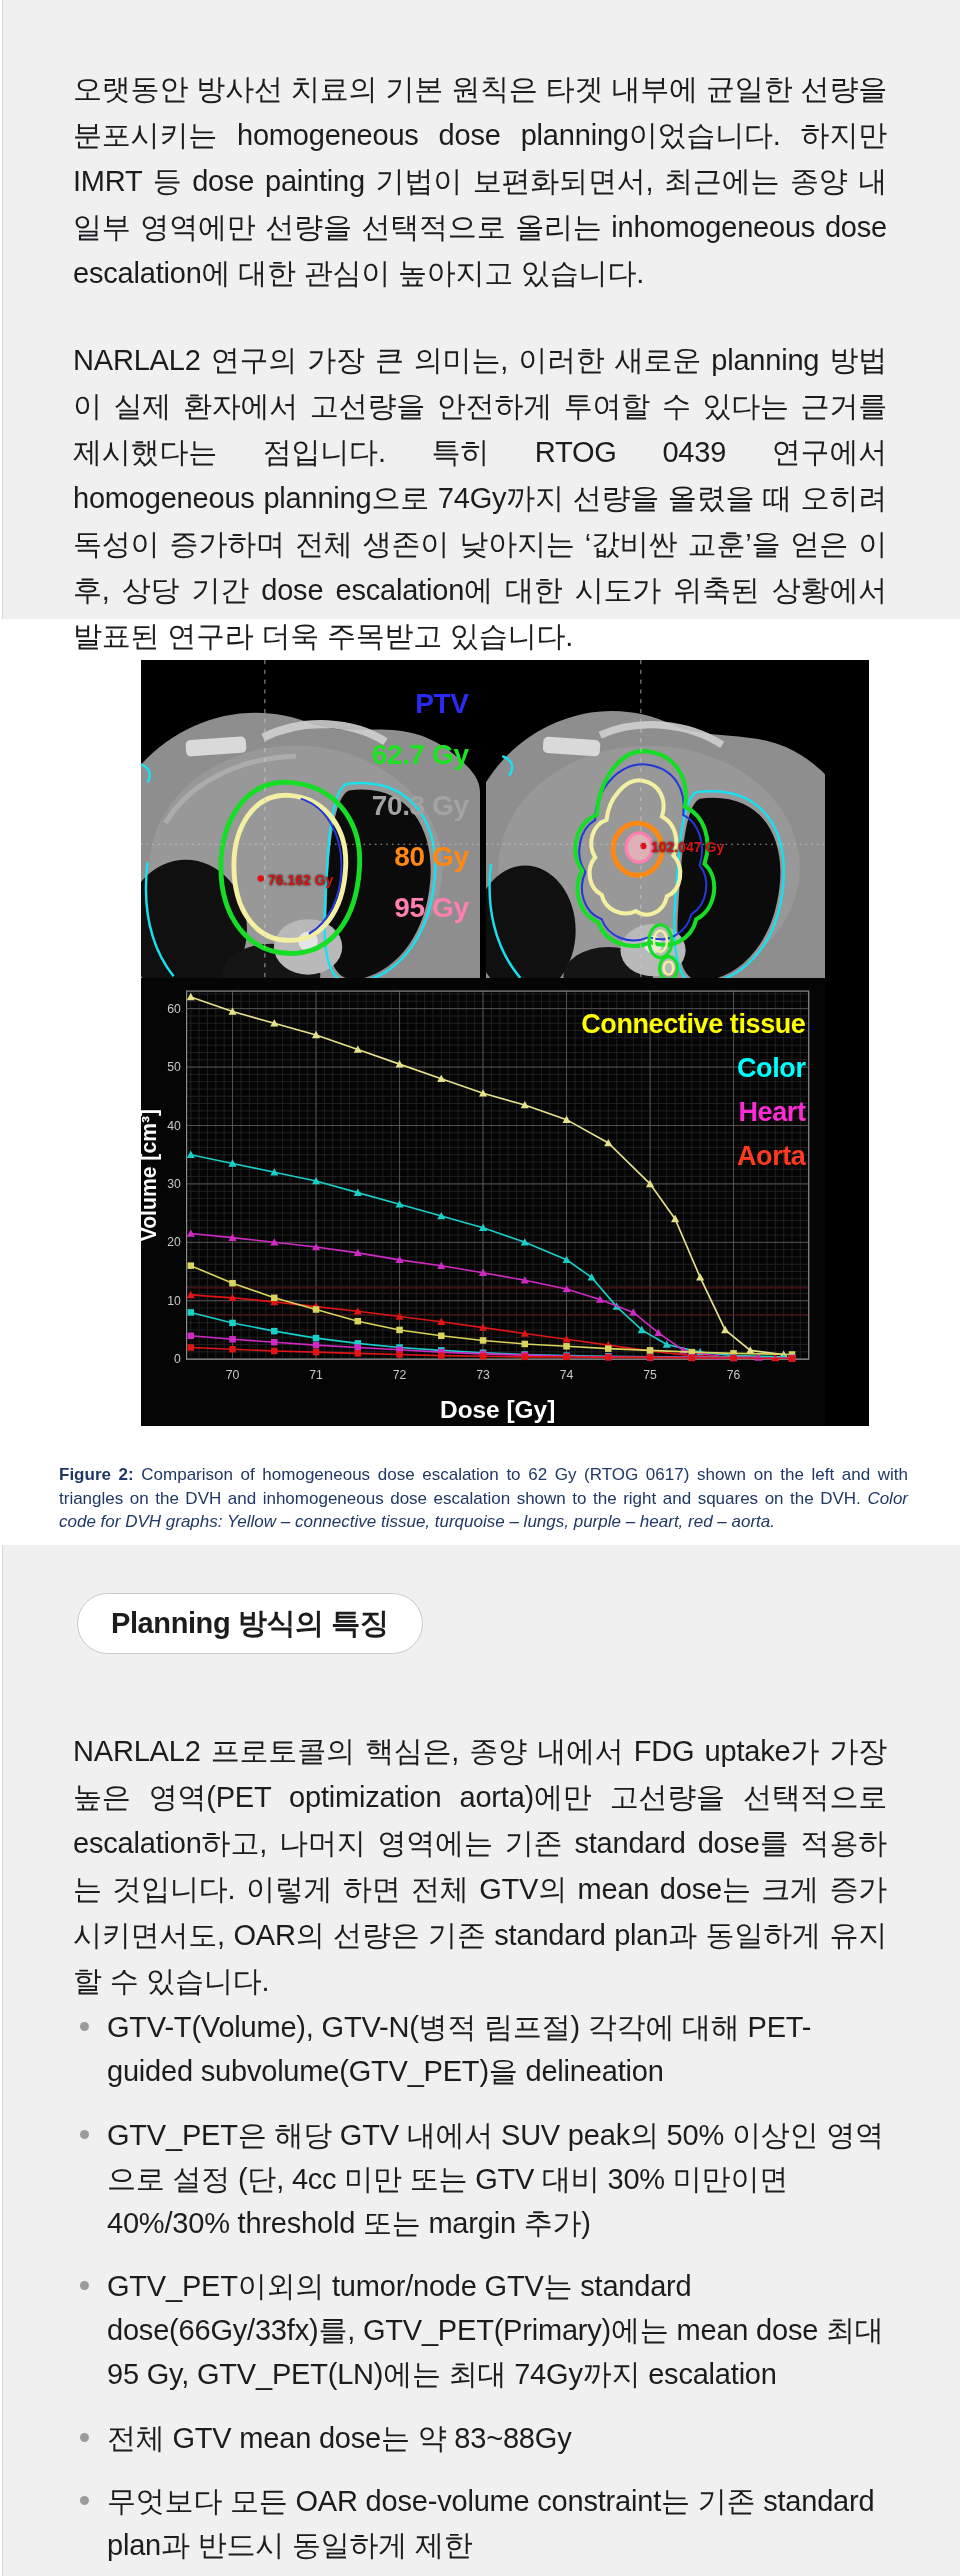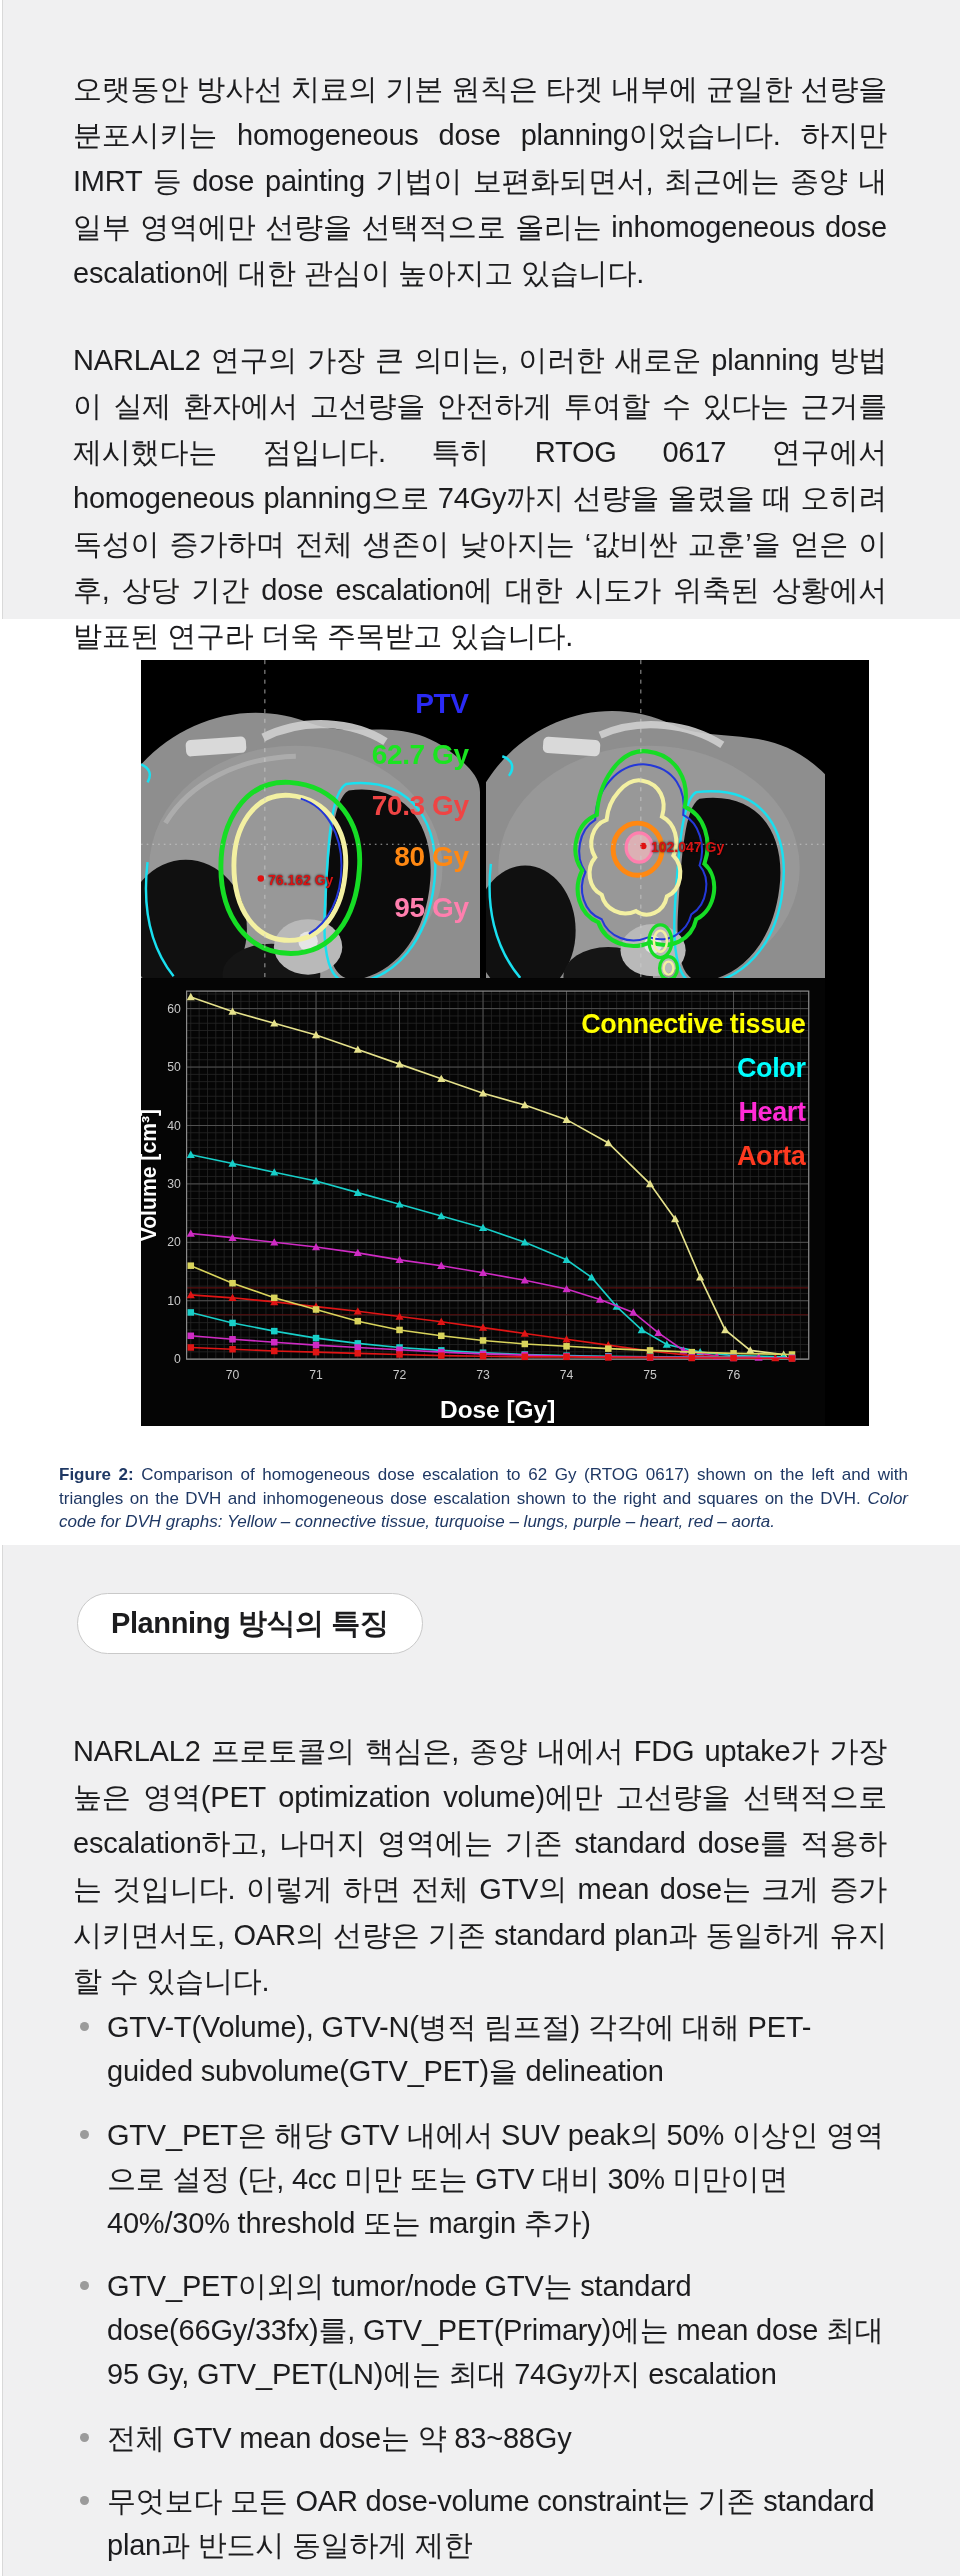--- a/index.html
+++ b/index.html
@@ -41,21 +41,21 @@
 </head>
 <body>
 
 <div id="root">
 
   <div class="sec gray" style="top:0;height:619px;"></div>
   <div class="sec white" style="top:619px;height:926px;"></div>
   <div class="sec gray" style="top:1545px;height:1031px;"></div>
 
   <p class="para" style="top:37px;">오랫동안 방사선 치료의 기본 원칙은 타겟 내부에 균일한 선량을 분포시키는 homogeneous dose planning이었습니다. 하지만 IMRT 등 dose painting 기법이 보편화되면서, 최근에는 종양 내 일부 영역에만 선량을 선택적으로 올리는 inhomogeneous dose escalation에 대한 관심이 높아지고 있습니다.</p>
-  <p class="para" style="top:308px;">NARLAL2 연구의 가장 큰 의미는, 이러한 새로운 planning 방법이 실제 환자에서 고선량을 안전하게 투여할 수 있다는 근거를 제시했다는 점입니다. 특히 RTOG 0617 연구에서 homogeneous planning으로 74Gy까지 선량을 올렸을 때 오히려 독성이 증가하며 전체 생존이 낮아지는 ‘값비싼 교훈’을 얻은 이후, 상당 기간 dose escalation에 대한 시도가 위축된 상황에서 발표된 연구라 더욱 주목받고 있습니다.</p>
+  <p class="para" style="top:308px;">NARLAL2 연구의 가장 큰 의미는, 이러한 새로운 planning 방법이 실제 환자에서 고선량을 안전하게 투여할 수 있다는 근거를 제시했다는 점입니다. 특히 RTOG 0439 연구에서 homogeneous planning으로 74Gy까지 선량을 올렸을 때 오히려 독성이 증가하며 전체 생존이 낮아지는 ‘값비싼 교훈’을 얻은 이후, 상당 기간 dose escalation에 대한 시도가 위축된 상황에서 발표된 연구라 더욱 주목받고 있습니다.</p>
 
   <div id="figure-box">
 
     <div class="ct-panel" id="ct-left">
       <svg width="339" height="318" viewBox="0 0 416 390">
         <rect x="0" y="0" width="416" height="390" fill="#000"></rect>
         <path d="M -30,170 C 20,80 120,42 210,78 C 270,100 330,58 400,130 C 410,140 416,150 416,162 L 416,390 L -30,390 Z" fill="#8e8e8e"></path>
         <ellipse cx="190" cy="255" rx="180" ry="150" fill="#989898"></ellipse>
         <rect x="55" y="96" width="74" height="20" rx="6" fill="#d9d9d9" transform="rotate(-4 92 106)"></rect>
         <path d="M 150,95 C 200,70 260,75 300,100" stroke="#cfcfcf" stroke-width="10" fill="none" opacity="0.9"></path>
@@ -71,21 +71,21 @@
         <path d="M 182,150 C 242,154 272,202 268,256 C 264,318 234,360 184,360 C 132,360 98,316 98,254 C 98,198 128,147 182,150 Z" stroke="#16dd25" stroke-width="6" fill="none"></path>
         <path d="M 182,166 C 230,170 254,210 251,256 C 248,308 222,344 182,344 C 140,344 114,306 114,252 C 114,206 138,163 182,166 Z" stroke="#f3f0a2" stroke-width="6" fill="none"></path>
         <path d="M 196,170 C 228,180 246,214 246,252 C 246,292 230,322 206,336" stroke="#2438d8" stroke-width="2.5" fill="none"></path>
         <circle cx="147" cy="268" r="4" fill="#e01010"></circle>
         <line x1="152" y1="0" x2="152" y2="390" stroke="#cccccc" stroke-width="1.2" stroke-dasharray="5 7" opacity="0.8"></line>
         <line x1="0" y1="226" x2="416" y2="226" stroke="#cccccc" stroke-width="1.2" stroke-dasharray="2 5" opacity="0.8"></line>
       </svg>
       <div class="ct-legend">
         <div style="color: rgb(42, 42, 245);">PTV</div>
         <div style="color: rgb(26, 229, 32);">62.7 Gy</div>
-        <div style="color: #ef4444;">70.3 Gy</div>
+        <div style="color: #a3a3a3;">70.3 Gy</div>
         <div style="color: rgb(255, 136, 18);">80 Gy</div>
         <div style="color: rgb(255, 127, 174);">95 Gy</div>
       </div>
       <span class="dose-tag" style="left: 127px; top: 212px; color: rgb(216, 20, 20);">76.162 Gy</span>
     </div>
 
     <div class="ct-panel" id="ct-right">
       <svg width="339" height="318" viewBox="0 0 416 390">
         <rect x="0" y="0" width="416" height="390" fill="#000"></rect>
         <path d="M 0,150 C 50,70 150,40 230,80 C 290,105 350,75 416,140 L 416,390 L 0,390 Z" fill="#8e8e8e"></path>
@@ -422,21 +422,21 @@
   </div>
 
   <p id="fig-caption">
     <span class="cap-bold">Figure 2:</span><span> Comparison of homogeneous dose escalation to 62 Gy (RTOG 0617) shown on the left and with triangles on the DVH and inhomogeneous dose escalation shown to the right and squares on the DVH. </span><span class="cap-italic">Color code for DVH graphs: Yellow – connective tissue, turquoise – lungs, purple – heart, red – aorta.</span>
   </p>
 
   <div id="section-pill">
     <span>Planning 방식의 특징</span>
   </div>
 
-  <p class="para" style="top:1699px;">NARLAL2 프로토콜의 핵심은, 종양 내에서 FDG uptake가 가장 높은 영역(PET optimization volume)에만 고선량을 선택적으로 escalation하고, 나머지 영역에는 기존 standard dose를 적용하는 것입니다. 이렇게 하면 전체 GTV의 mean dose는 크게 증가시키면서도, OAR의 선량은 기존 standard plan과 동일하게 유지할 수 있습니다.</p>
+  <p class="para" style="top:1699px;">NARLAL2 프로토콜의 핵심은, 종양 내에서 FDG uptake가 가장 높은 영역(PET optimization aorta)에만 고선량을 선택적으로 escalation하고, 나머지 영역에는 기존 standard dose를 적용하는 것입니다. 이렇게 하면 전체 GTV의 mean dose는 크게 증가시키면서도, OAR의 선량은 기존 standard plan과 동일하게 유지할 수 있습니다.</p>
 
   <ul id="feature-list">
     <li><span class="dot"></span><span>GTV-T(Volume), GTV-N(병적 림프절) 각각에 대해 PET-guided subvolume(GTV_PET)을 delineation</span></li>
     <li><span class="dot"></span><span>GTV_PET은 해당 GTV 내에서 SUV peak의 50% 이상인 영역으로 설정 (단, 4cc 미만 또는 GTV 대비 30% 미만이면 40%/30% threshold 또는 margin 추가)</span></li>
     <li><span class="dot"></span><span>GTV_PET이외의 tumor/node GTV는 standard dose(66Gy/33fx)를, GTV_PET(Primary)에는 mean dose 최대 95 Gy, GTV_PET(LN)에는 최대 74Gy까지 escalation</span></li>
     <li><span class="dot"></span><span>전체 GTV mean dose는 약 83~88Gy</span></li>
     <li><span class="dot"></span><span>무엇보다 모든 OAR dose-volume constraint는 기존 standard plan과 반드시 동일하게 제한</span></li>
   </ul>
 
 </div>

